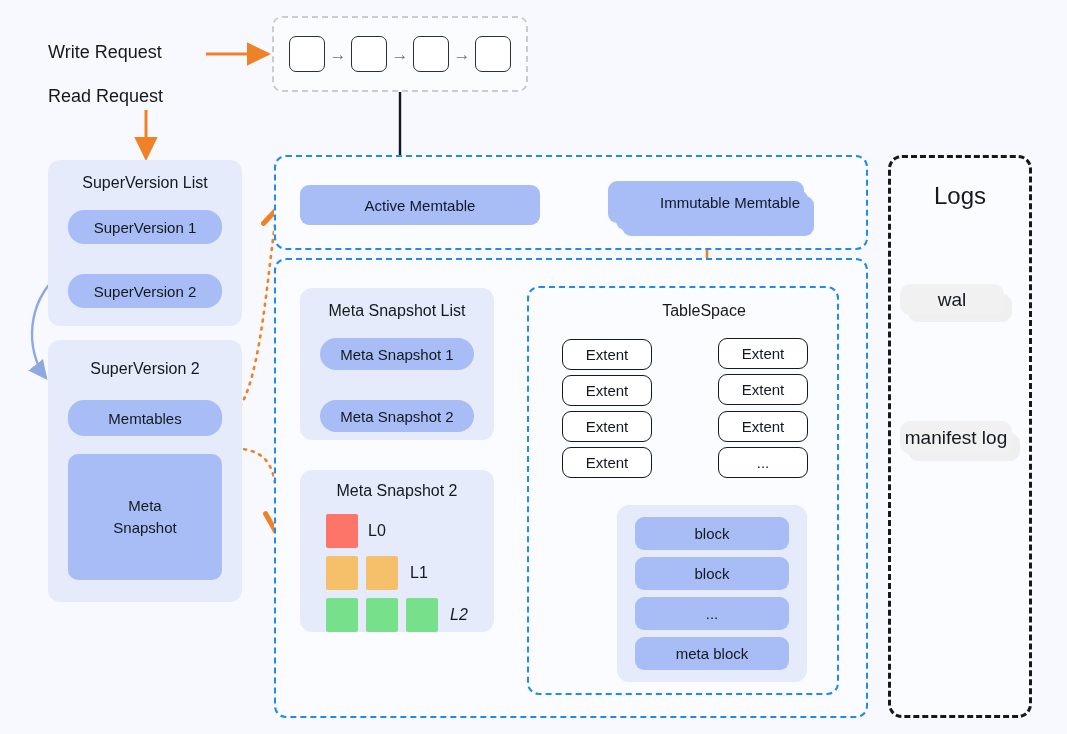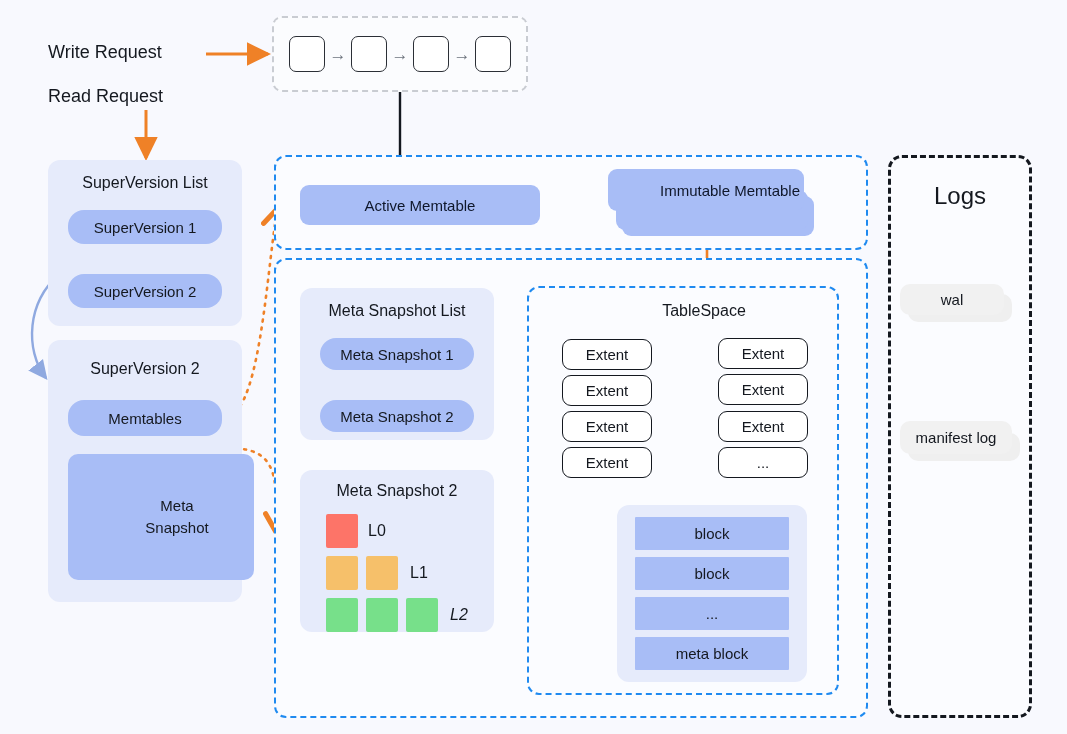--- a/index.html
+++ b/index.html
@@ -57,36 +57,36 @@
 
   
   .extent{
     border:1.6px solid #14181f;border-radius:9px;background:#ffffff;
     display:flex;align-items:center;justify-content:center;font-size:15px;
   }
 
   
   .blockgroup{background:#e6ebfb;border-radius:12px;}
   .block{
-    background:#a8bdf6;border-radius:1px;display:flex;align-items:center;
+    background:#a8bdf6;border-radius:9px;display:flex;align-items:center;
     justify-content:center;font-size:15px;color:#14181f;
   }
 
   
   .sw{border-radius:2px;}
   .lvl-label{font-size:16px;color:#14181f;}
 
   
   .dash-black{
     border:3px dashed #14181f;border-radius:14px;background:#fbfcff;
   }
   .logs-title{font-size:24px;text-align:center;width:100%;}
   .logcard{
     background:#f1f1f1;border-radius:10px;display:flex;align-items:center;
-    justify-content:center;font-size:15px;color:#14181f;
+    justify-content:center;font-size:19px;color:#14181f;
   }
   .logshadow{background:#efefef;border-radius:10px;}
 
   svg.ovl{position:absolute;left:0;top:0;width:1067px;height:734px;overflow:visible;pointer-events:none;}
 </style>
 </head>
 <body>
 
 <div id="stage">
 
@@ -162,33 +162,33 @@
   <div class="abs panel-soft" style="left:48px;top:160px;width:194px;height:166px;">
     <div class="panel-title" style="margin-top:14px;">SuperVersion List</div>
     <div class="blue-pill" style="position:absolute;left:20px;top:50px;width:154px;height:34px;">SuperVersion 1</div>
     <div class="blue-pill" style="position:absolute;left:20px;top:114px;width:154px;height:34px;">SuperVersion 2</div>
   </div>
 
   <div class="abs panel-soft" style="left:48px;top:340px;width:194px;height:262px;">
     <div class="panel-title" style="margin-top:20px;">SuperVersion 2</div>
     <div class="blue-pill" style="position:absolute;left:20px;top:60px;width:154px;height:36px;">Memtables</div>
     <div class="blue-pill big" style="position:absolute;left:20px;top:114px;width:154px;height:126px;
-         flex-direction:column;line-height:1.45;padding-left:32px;">
+         flex-direction:column;line-height:1.45;">
       <span>Meta</span>
       <span>Snapshot</span>
     </div>
   </div>
 
   <div class="abs dash-blue" style="left:274px;top:155px;width:594px;height:95px;"></div>
 
   <div class="abs memtable" style="left:300px;top:185px;width:240px;height:40px;">Active Memtable</div>
 
   <div class="abs stack-layer" style="left:622px;top:196px;width:192px;height:40px;"></div>
   <div class="abs stack-layer" style="left:616px;top:190px;width:192px;height:40px;"></div>
-  <div class="abs memtable" style="left:608px;top:169px;width:196px;height:42px;padding-left:48px;">Immutable Memtable</div>
+  <div class="abs memtable" style="left:608px;top:181px;width:196px;height:42px;padding-left:48px;">Immutable Memtable</div>
 
   <div class="abs dash-blue" style="left:274px;top:258px;width:594px;height:460px;"></div>
 
   <div class="abs panel-soft" style="left:300px;top:288px;width:194px;height:152px;">
     <div class="panel-title" style="margin-top:14px;">Meta Snapshot List</div>
     <div class="blue-pill" style="position:absolute;left:20px;top:50px;width:154px;height:32px;">Meta Snapshot 1</div>
     <div class="blue-pill" style="position:absolute;left:20px;top:112px;width:154px;height:32px;">Meta Snapshot 2</div>
   </div>
 
   <div class="abs panel-soft" style="left:300px;top:470px;width:194px;height:162px;">

